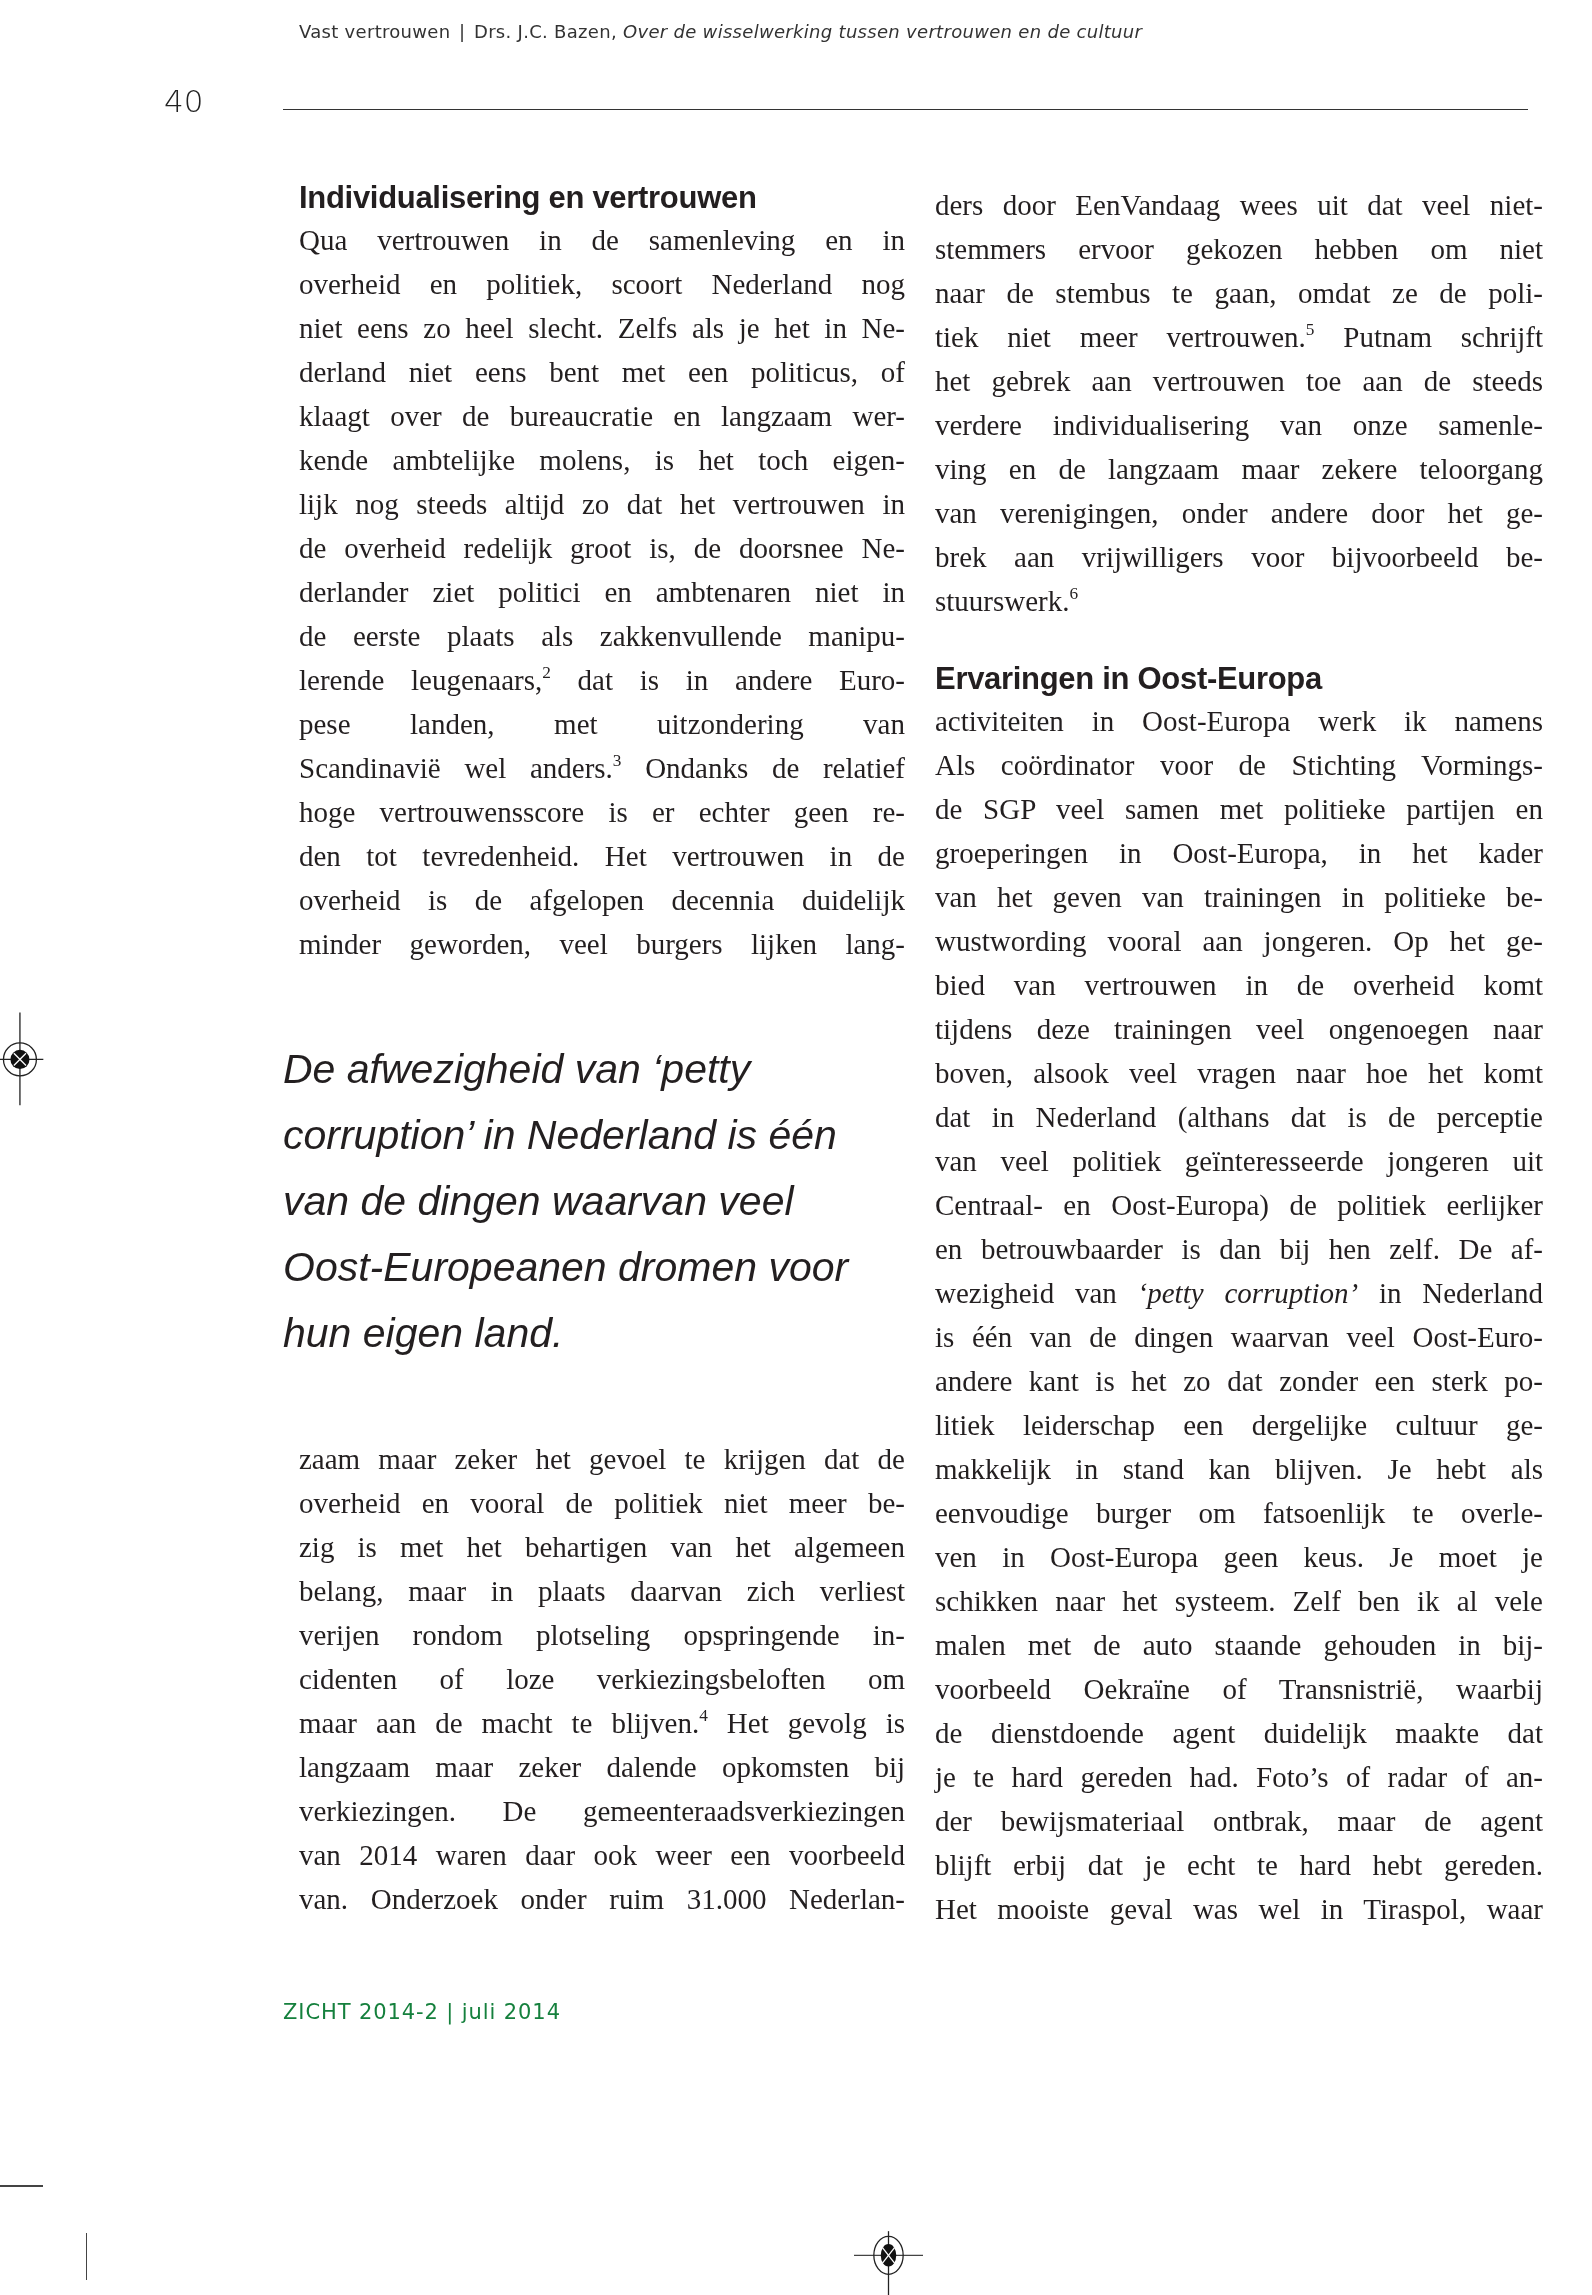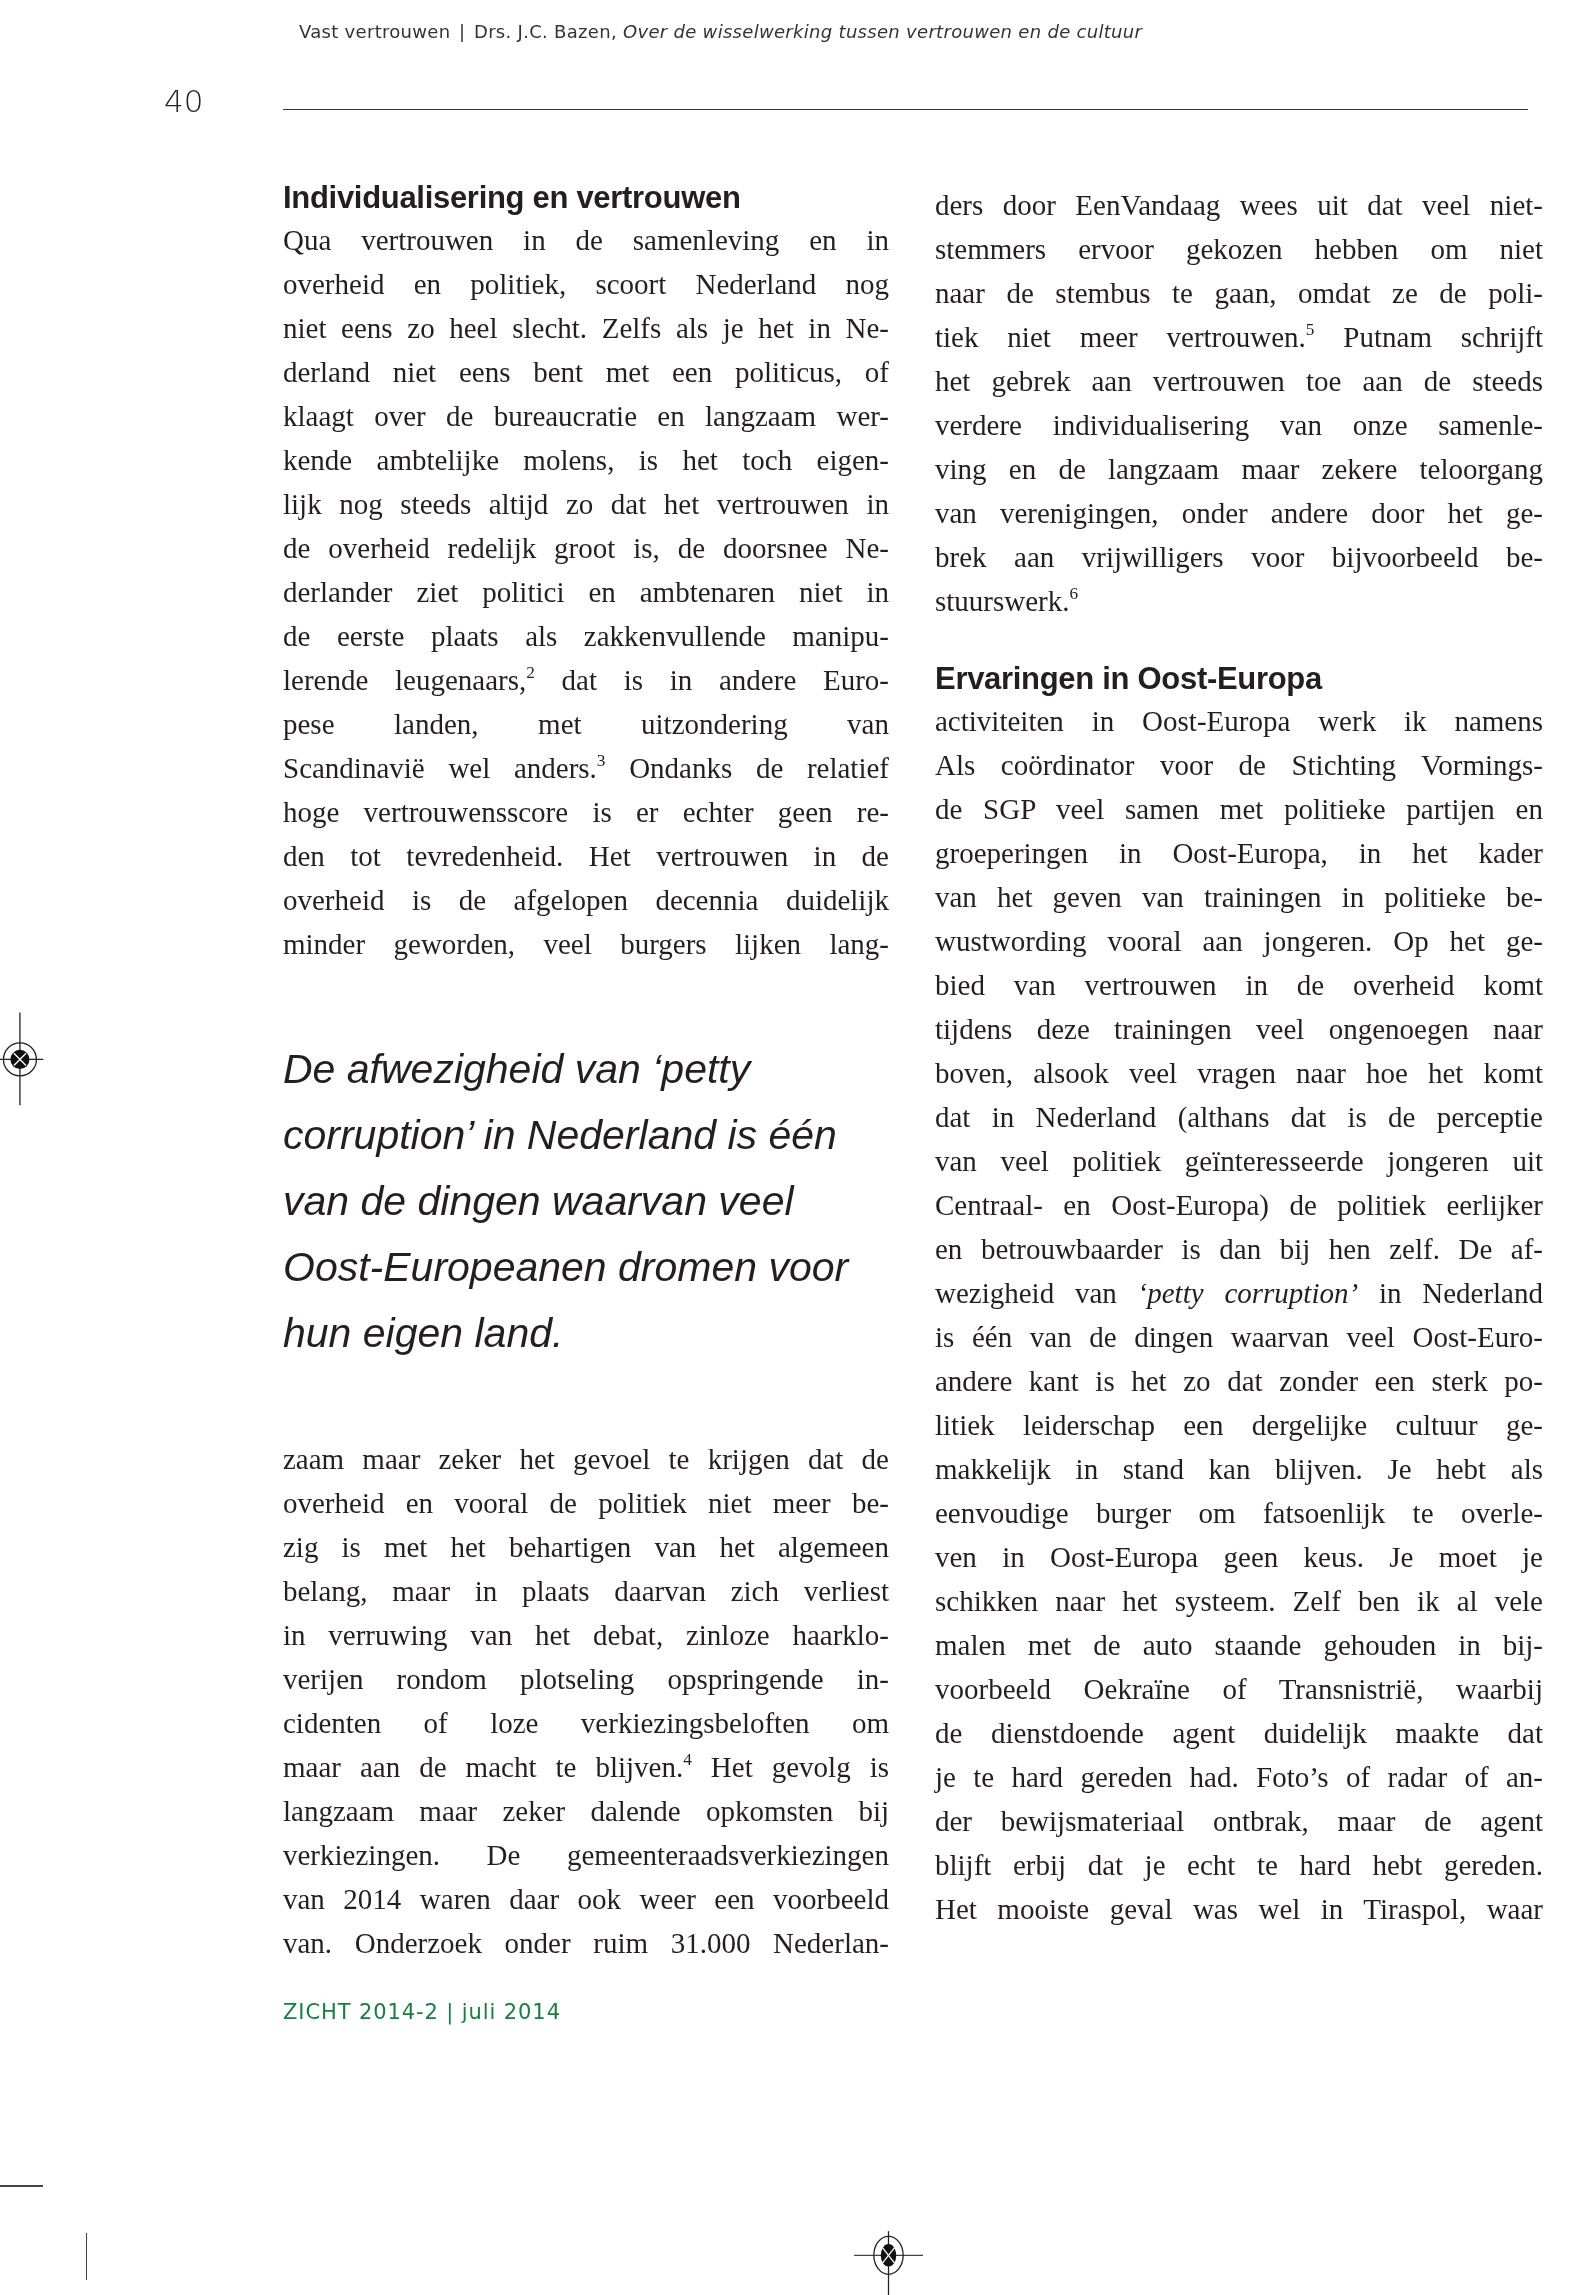--- a/index.html
+++ b/index.html
@@ -16,21 +16,21 @@
   }
   .header-rule {
     position: absolute; left: 283px; top: 109px; width: 1245px; height: 0;
     border-top: 1.7px solid #333;
   }
   .column {
     position: absolute; top: 177px; width: 606px;
     font-family: "Liberation Serif", serif; font-size: 29px; line-height: 44px;
     text-align: justify; hyphens: manual;
   }
-  .col-left { left: 283px; }
+  .col-left { left: 299px; }
   .col-right { left: 935px; width: 608px; top: 183px; }
   .section-heading {
     font-family: "Liberation Sans", sans-serif; font-weight: bold; font-size: 31px;
     line-height: 41px; margin: 0; text-align: left; letter-spacing: -0.3px;
   }
   .para { margin: 0; }
   .line { display: block; text-align: justify; text-align-last: justify; white-space: nowrap; }
   .line.last { text-align-last: left; }
   sup { font-size: 17.3px; line-height: 0; vertical-align: 12px; }
   .pull-quote {
@@ -87,21 +87,20 @@
   <span class="line">Oost-Europeanen dromen voor</span>
   <span class="line">hun eigen land.</span>
 </blockquote>
 
 <div class="column col-left col-left-cont">
   <div class="para">
     <span class="line">zaam maar zeker het gevoel te krijgen dat de</span>
     <span class="line">overheid en vooral de politiek niet meer be-</span>
     <span class="line">zig is met het behartigen van het algemeen</span>
     <span class="line">belang, maar in plaats daarvan zich verliest</span>
-    <span class="line">in verruwing van het debat, zinloze haarklo-</span>
     <span class="line">verijen rondom plotseling opspringende in-</span>
     <span class="line">cidenten of loze verkiezingsbeloften om</span>
     <span class="line"><span>maar aan de macht te blijven.</span><sup>4</sup><span> Het gevolg is</span></span>
     <span class="line">langzaam maar zeker dalende opkomsten bij</span>
     <span class="line">verkiezingen. De gemeenteraadsverkiezingen</span>
     <span class="line">van 2014 waren daar ook weer een voorbeeld</span>
     <span class="line">van. Onderzoek onder ruim 31.000 Nederlan-</span>
   </div>
 </div>
 

